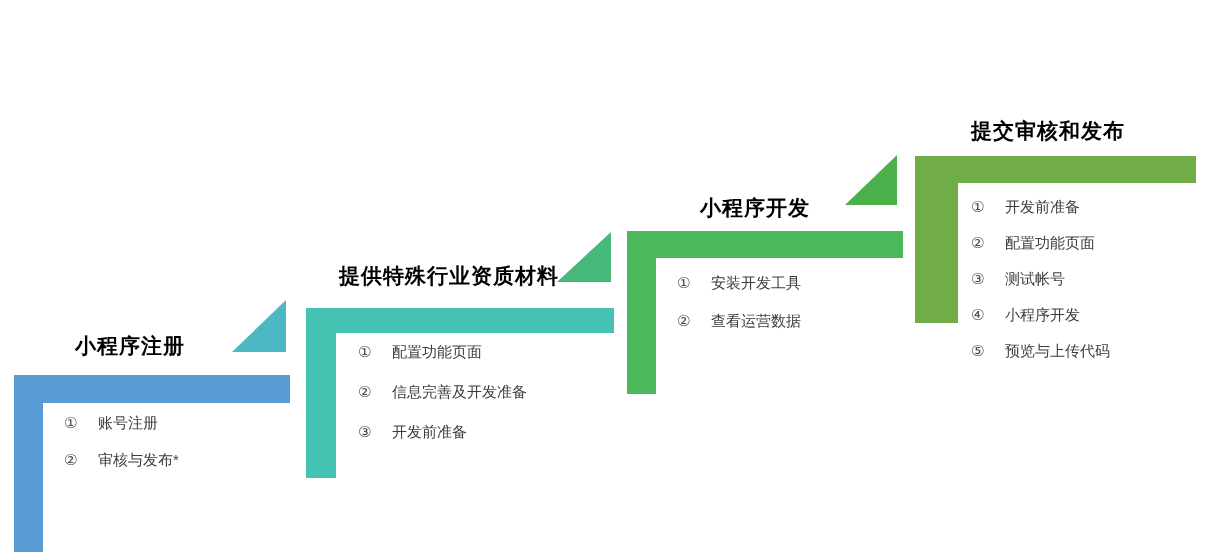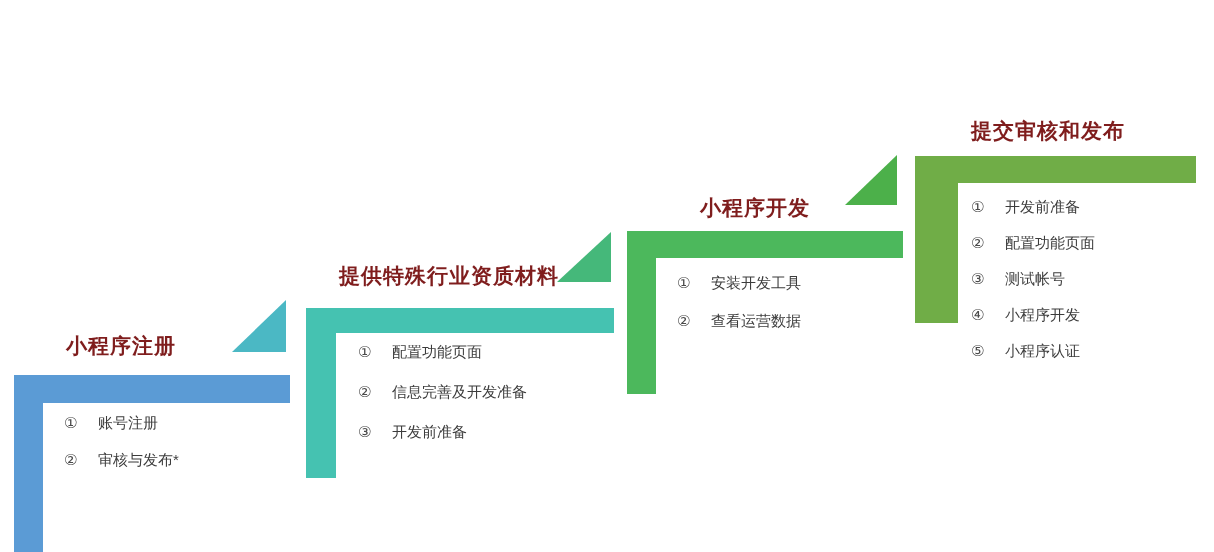--- a/index.html
+++ b/index.html
@@ -31,21 +31,21 @@
     position: absolute;
   }
 
   
   .step-title {
     position: absolute;
     white-space: nowrap;
     font-weight: bold;
     font-size: 21px;
     letter-spacing: 1px;
-    color: #7f1d1d;
+    color: #000000;
     line-height: 1;
   }
 
   
   .step-list {
     position: absolute;
     list-style: none;
     margin: 0;
     padding: 0;
   }
@@ -71,21 +71,21 @@
   
   .tri {
     position: absolute;
   }
 
   
 
   
   #step1 .l-horizontal { left: 14px;  top: 375px; width: 276px; height: 28px; background: var(--c1); }
   #step1 .l-vertical   { left: 14px;  top: 403px; width: 29px;  height: 152px; background: var(--c1); }
-  #step1 .step-title   { left: 66px;  top: 335px; }
+  #step1 .step-title   { left: 75px;  top: 335px; }
   #step1 .step-list    { left: 64px;  top: 415px; }
   #step1 .step-list li { margin-bottom: 22px; }
 
   
   #step2 .l-horizontal { left: 306px; top: 308px; width: 308px; height: 25px; background: var(--c2); }
   #step2 .l-vertical   { left: 306px; top: 333px; width: 30px;  height: 145px; background: var(--c2); }
   #step2 .step-title   { left: 339px; top: 265px; }
   #step2 .step-list    { left: 358px; top: 344px; }
   #step2 .step-list li { margin-bottom: 25px; }
 
@@ -200,18 +200,18 @@
       <li>
         <span class="li-num">③</span>
         <span class="li-text">测试帐号</span>
       </li>
       <li>
         <span class="li-num">④</span>
         <span class="li-text">小程序开发</span>
       </li>
       <li>
         <span class="li-num">⑤</span>
-        <span class="li-text">小程序认证</span>
+        <span class="li-text">预览与上传代码</span>
       </li>
     </ul>
   </div>
 
 </div>
 
 </body></html>

